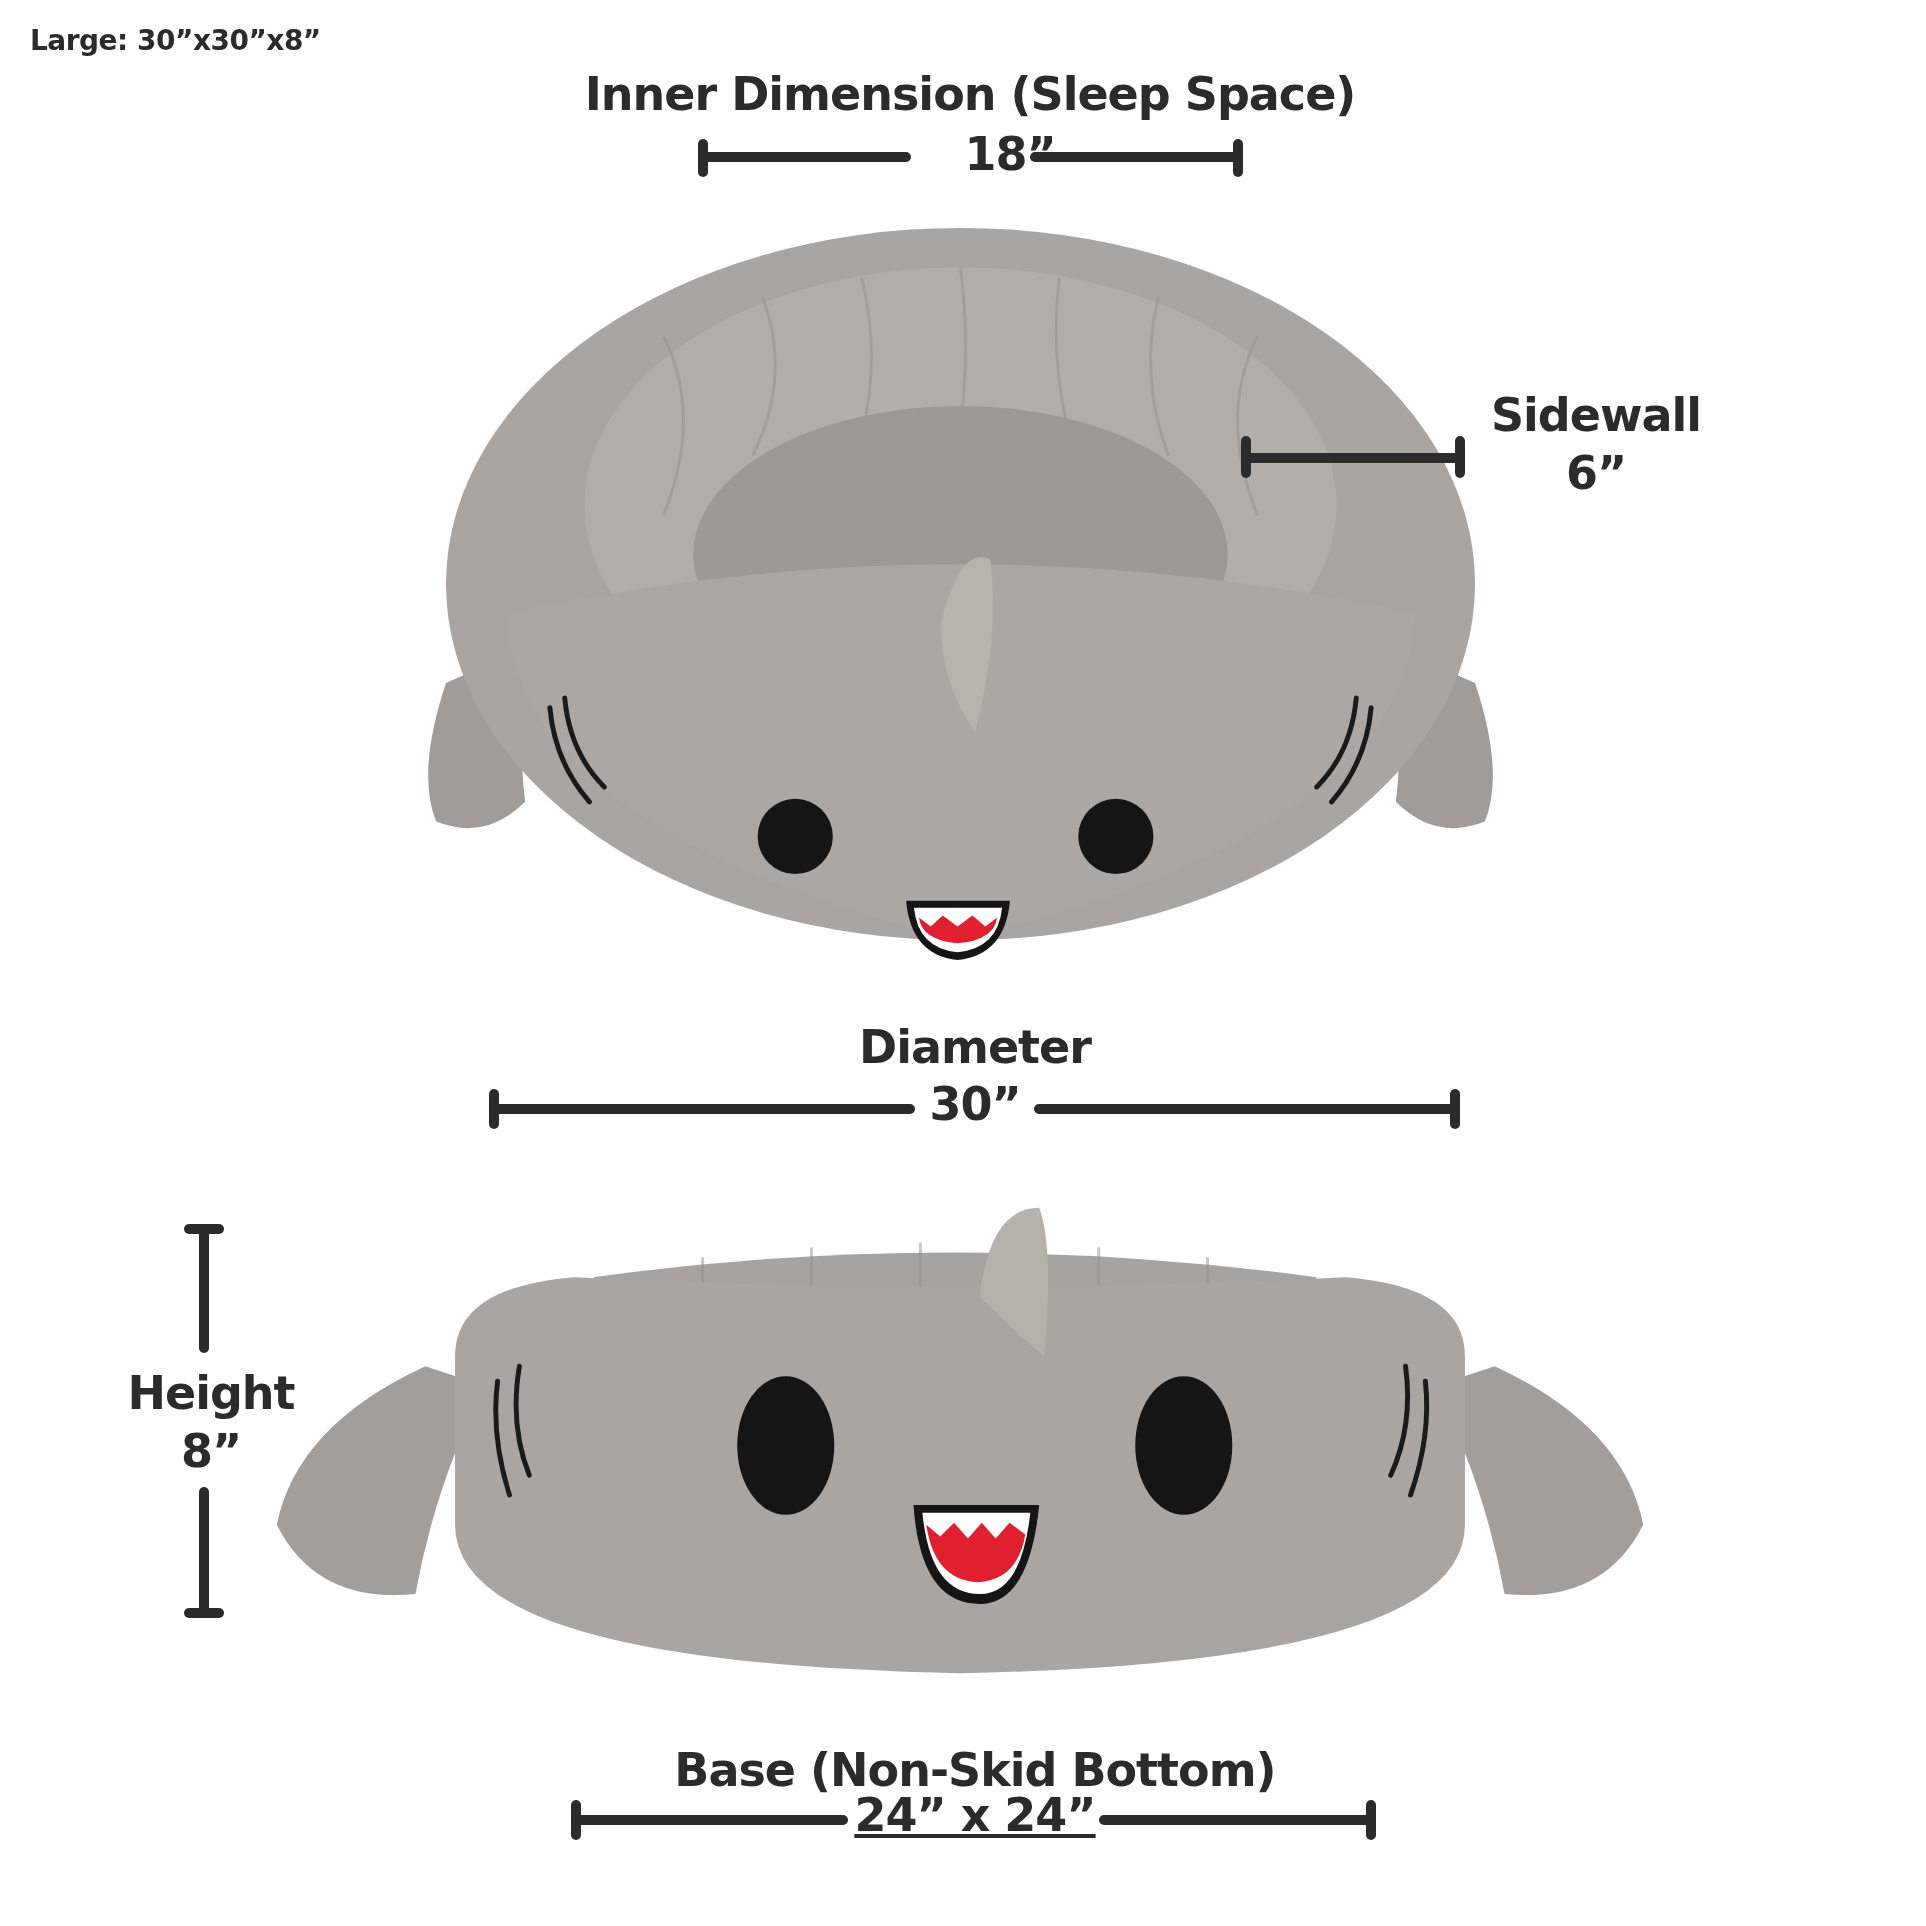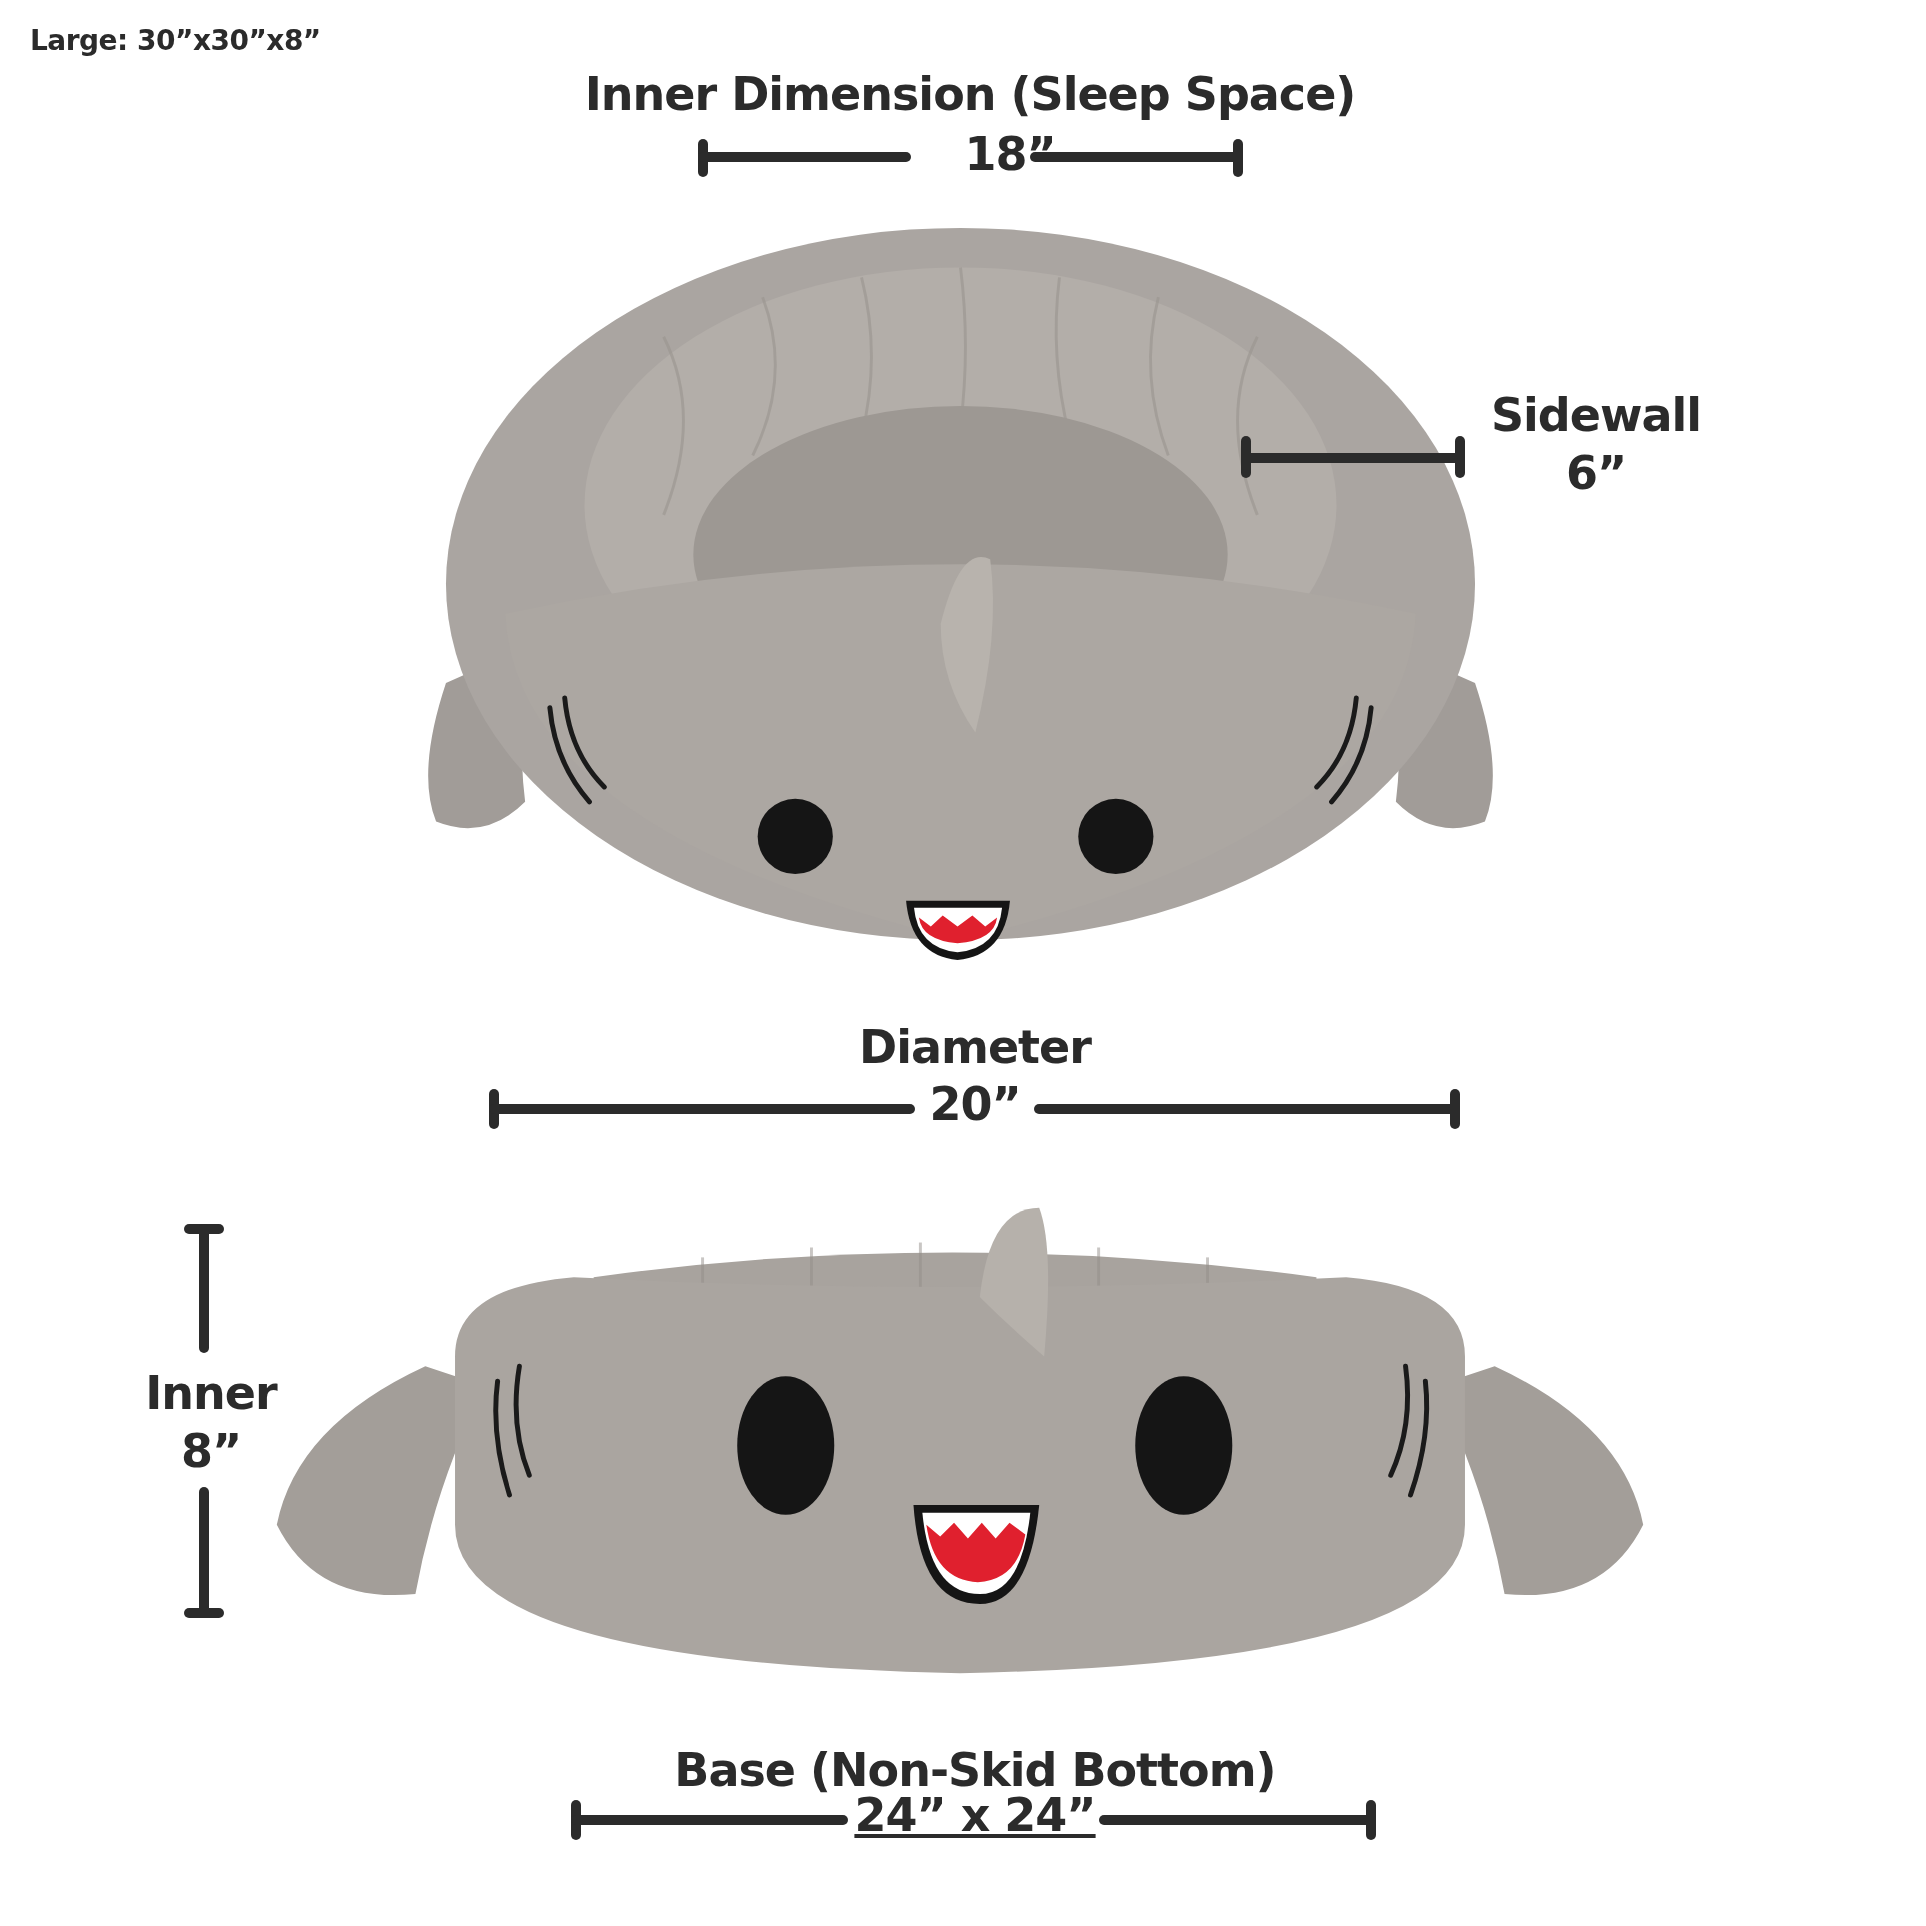--- a/index.html
+++ b/index.html
@@ -66,27 +66,27 @@
 
 <div class="bar" style="left:1242px; top:453px; width:218px; height:10px;"></div>
 <div class="cap" style="left:1241px; top:436px; width:10px; height:42px;"></div>
 <div class="cap" style="left:1455px; top:436px; width:10px; height:42px;"></div>
 <div class="txt label-lg center" style="left:1596px; top:388px;">Sidewall</div>
 <div class="txt label-lg center" style="left:1596px; top:446px;">6”</div>
 
 <div class="txt label-lg center" style="left:975px; top:1020px;">Diameter</div>
 <div class="cap" style="left:489px; top:1089px; width:10px; height:40px;"></div>
 <div class="bar" style="left:489px; top:1104px; width:426px; height:10px;"></div>
-<div class="txt label-lg center" style="left:975px; top:1077px;">20”</div>
+<div class="txt label-lg center" style="left:975px; top:1077px;">30”</div>
 <div class="bar" style="left:1034px; top:1104px; width:426px; height:10px;"></div>
 <div class="cap" style="left:1450px; top:1089px; width:10px; height:40px;"></div>
 
 <div class="cap" style="left:184px; top:1224px; width:40px; height:10px;"></div>
 <div class="bar" style="left:199px; top:1224px; width:10px; height:129px;"></div>
-<div class="txt label-lg center" style="left:211px; top:1366px;">Inner</div>
+<div class="txt label-lg center" style="left:211px; top:1366px;">Height</div>
 <div class="txt label-lg center" style="left:211px; top:1424px;">8”</div>
 <div class="bar" style="left:199px; top:1487px; width:10px; height:129px;"></div>
 <div class="cap" style="left:184px; top:1608px; width:40px; height:10px;"></div>
 
 <svg class="bed" style="left:257px; top:1188px;" width="1406" height="515" viewBox="0 0 1420 520">
 
   <path d="M170 180 Q40 240 20 340 Q60 420 160 410 Q180 300 230 200 Z" fill="#a39e99"></path>
   <path d="M1250 180 Q1380 240 1400 340 Q1360 420 1260 410 Q1240 300 1190 200 Z" fill="#a39e99"></path>
 
   <path d="M340 90 Q700 40 1070 90 L1070 140 L340 140 Z" fill="#a8a39e"></path>

